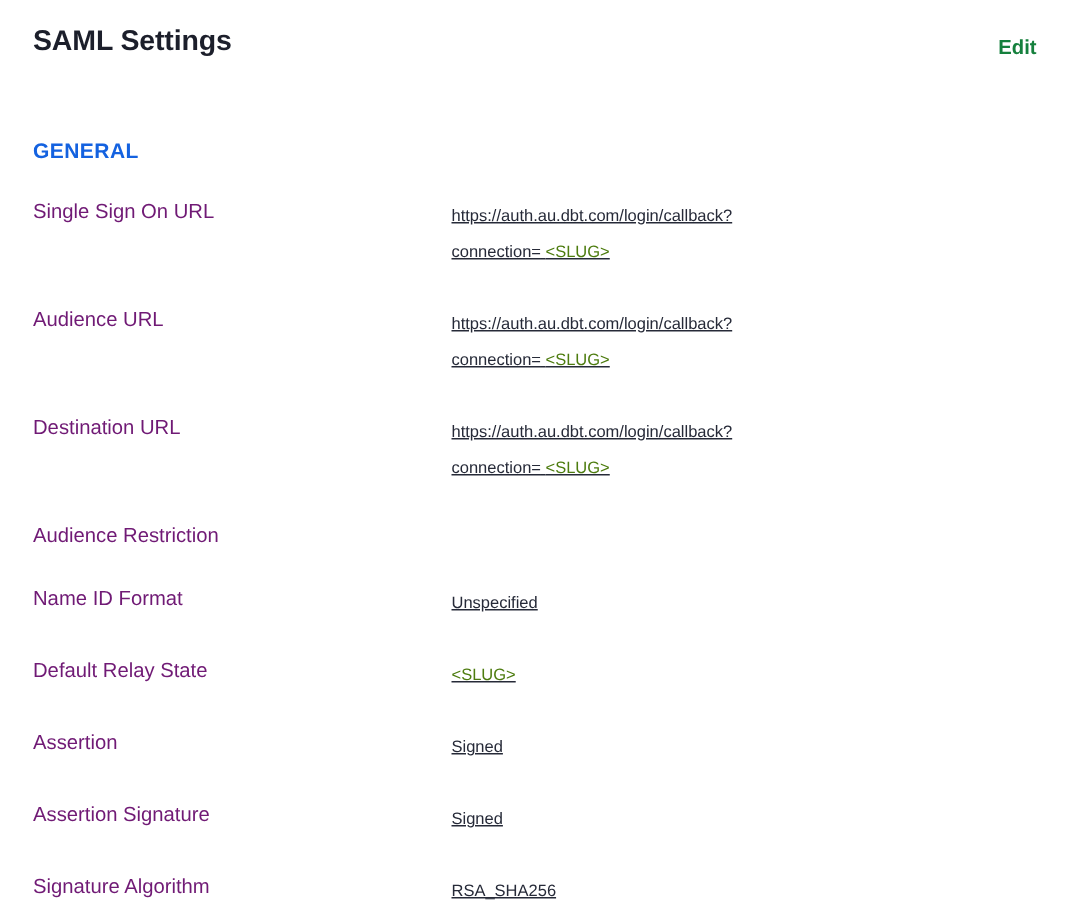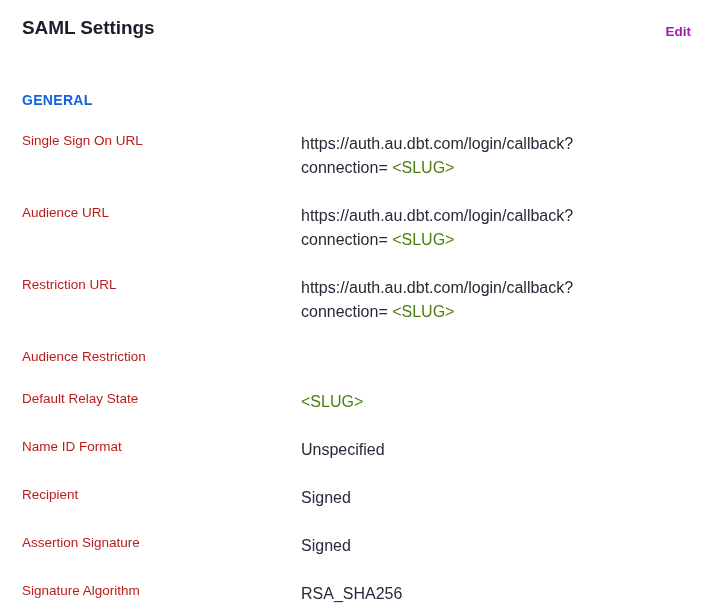--- a/index.html
+++ b/index.html
@@ -29,21 +29,21 @@
     font-size: 19px;
     font-weight: bold;
     letter-spacing: -0.1px;
     color: #1c1f2b;
     margin: 0;
     line-height: 24px;
   }
   .edit-link {
     font-size: 13.5px;
     font-weight: bold;
-    color: #a21caf;
+    color: #15803d;
     text-decoration: none;
     cursor: pointer;
     line-height: 20px;
     padding-top: 6px;
   }
   .section-label {
     font-size: 14px;
     font-weight: bold;
     color: #1462e0;
     letter-spacing: 0.3px;
@@ -59,28 +59,29 @@
     align-items: flex-start;
     padding: 0 22px;
     margin-bottom: 24px;
   }
   .row.compact { margin-bottom: 24px; }
   .row-label {
     width: 279px;
     flex: 0 0 279px;
     font-size: 13.5px;
     line-height: 18px;
-    color: #b91c1c;
+    color: #701a75;
   }
   .row-value {
-    font-size: 16px;
+    font-size: 11px;
     line-height: 24px;
     color: #262a38;
     word-break: break-word;
     max-width: 330px;
+    text-decoration: underline;
   }
   .slug {
     color: #4d7c0f;
   }
   .value-line { display: block; }
 </style>
 </head>
 <body>
 
 <div class="page">
@@ -110,48 +111,48 @@
       <div class="row-value">
         <span class="value-line">https://auth.au.dbt.com/login/callback?</span>
         <span class="value-line">
           <span>connection=</span>
           <span class="slug">&lt;SLUG&gt;</span>
         </span>
       </div>
     </div>
 
     <div class="row">
-      <div class="row-label">Restriction URL</div>
+      <div class="row-label">Destination URL</div>
       <div class="row-value">
         <span class="value-line">https://auth.au.dbt.com/login/callback?</span>
         <span class="value-line">
           <span>connection=</span>
           <span class="slug">&lt;SLUG&gt;</span>
         </span>
       </div>
     </div>
 
     <div class="row compact">
       <div class="row-label">Audience Restriction</div>
     </div>
 
     <div class="row compact">
+      <div class="row-label">Name ID Format</div>
+      <div class="row-value">Unspecified</div>
+    </div>
+
+    <div class="row compact">
       <div class="row-label">Default Relay State</div>
       <div class="row-value">
         <span class="slug">&lt;SLUG&gt;</span>
       </div>
     </div>
 
     <div class="row compact">
-      <div class="row-label">Name ID Format</div>
-      <div class="row-value">Unspecified</div>
-    </div>
-
-    <div class="row compact">
-      <div class="row-label">Recipient</div>
+      <div class="row-label">Assertion</div>
       <div class="row-value">Signed</div>
     </div>
 
     <div class="row compact">
       <div class="row-label">Assertion Signature</div>
       <div class="row-value">Signed</div>
     </div>
 
     <div class="row compact">
       <div class="row-label">Signature Algorithm</div>

